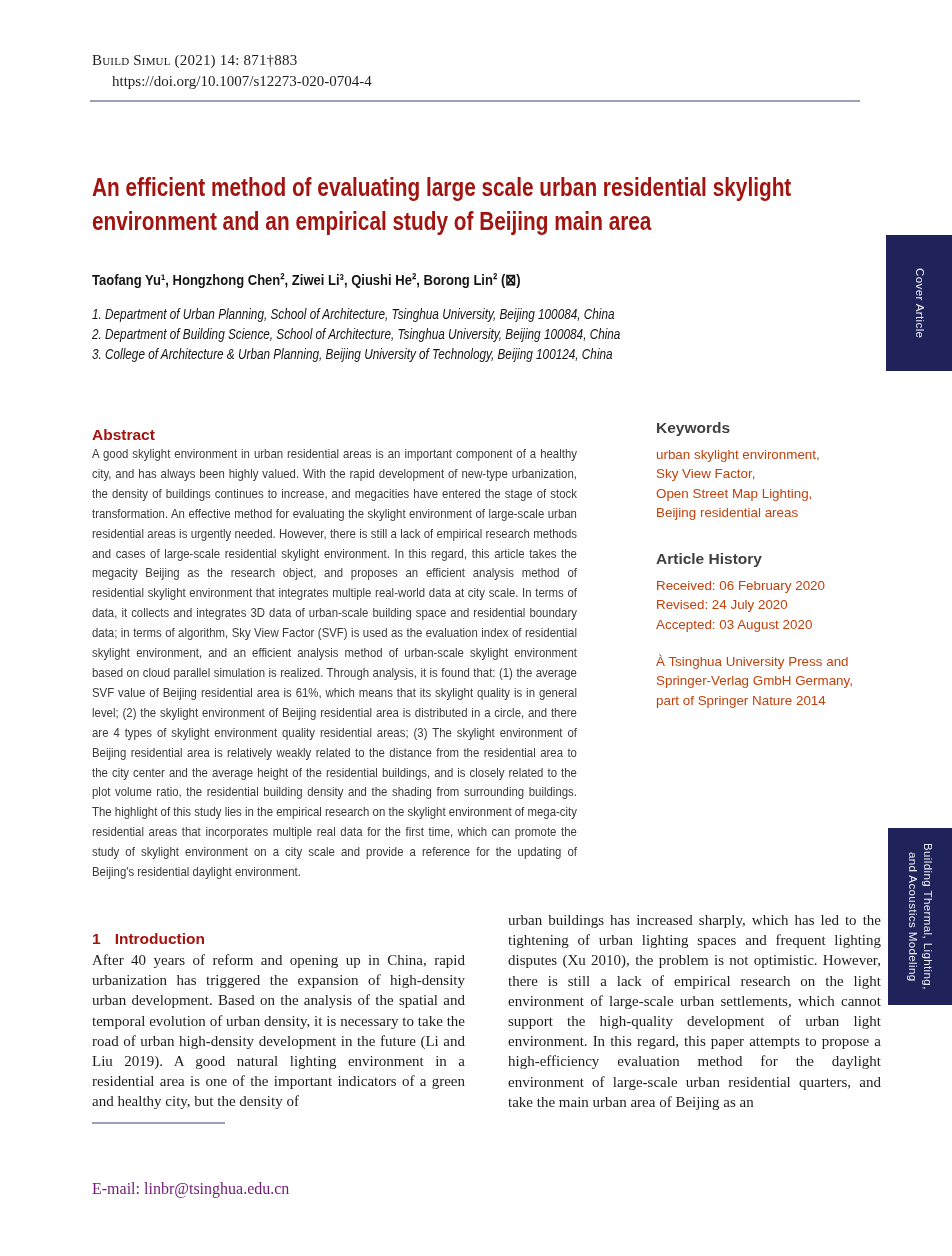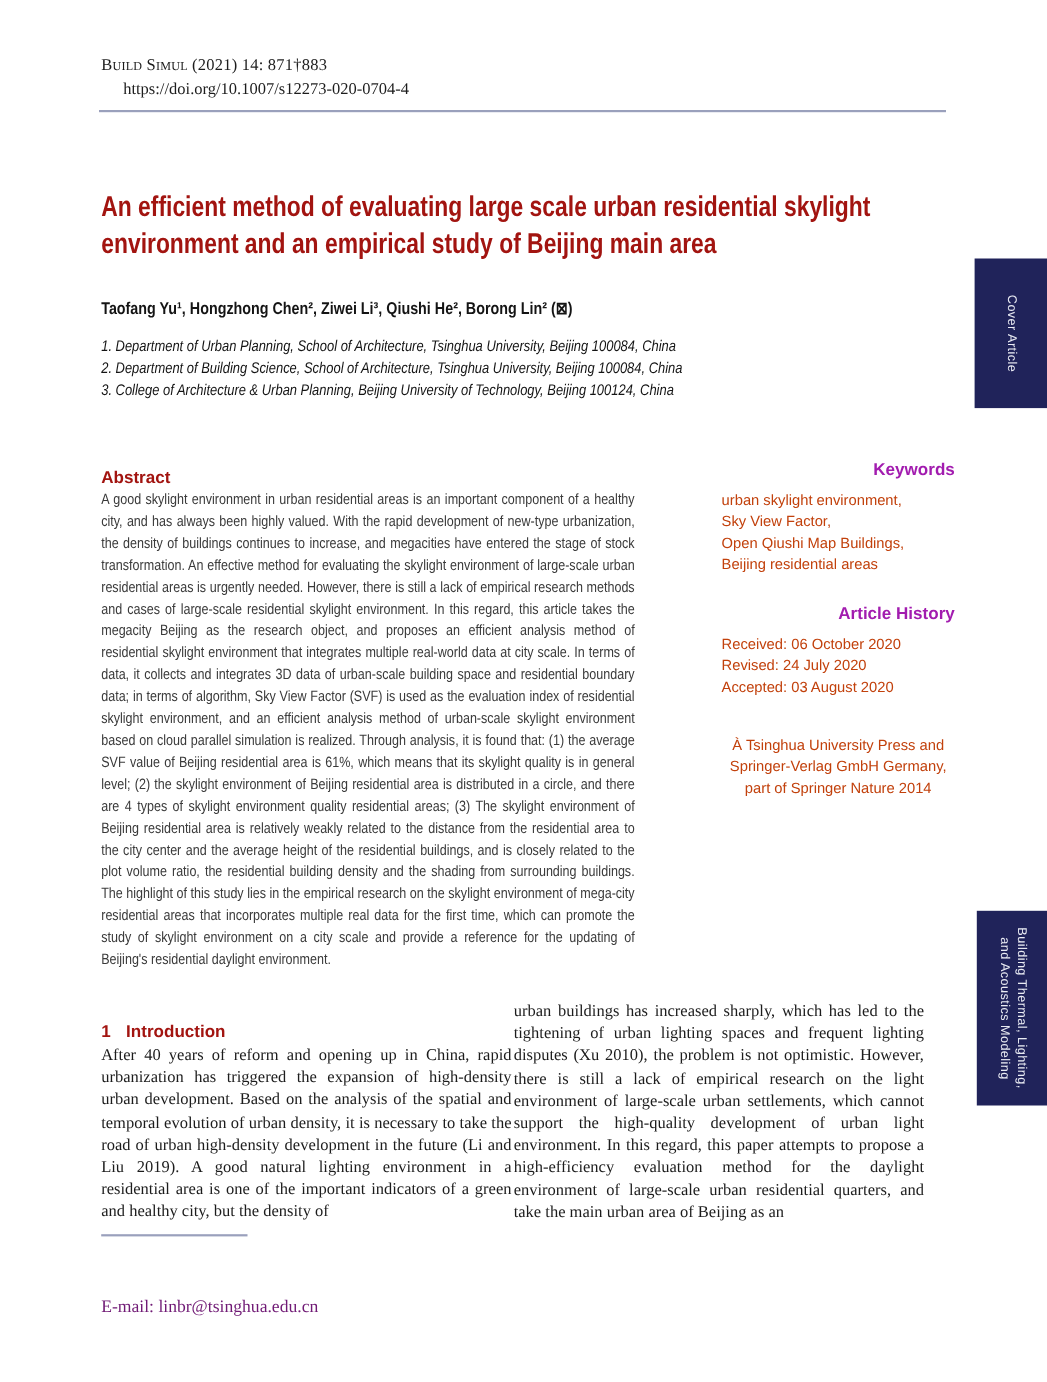--- a/index.html
+++ b/index.html
@@ -44,38 +44,38 @@
     font-size:15.5px; font-weight:700; color:#a21410;
   }
   .abstract-text {
     position:absolute; left:92px; top:444px; width:578px;
     transform:scaleX(0.839); transform-origin:0 0;
     font-size:13.6px; line-height:19.9px; text-align:justify; color:#3a3a3a;
   }
 
   
   .right-panel { position:absolute; left:656px; top:419px; width:212px; }
-  .panel-heading { font-size:15.5px; font-weight:700; color:#a21caf; margin:0 0 8px 0;text-align:right; }
+  .panel-heading { font-size:15.5px; font-weight:700; color:#404040; margin:0 0 8px 0; }
   .panel-item { font-size:13.4px; line-height:19.3px; color:#c2410c; }
   .history-block { margin-top:28px; }
-  .copyright-block { margin-top:34px;text-align:center; }
+  .copyright-block { margin-top:18px; }
 
   
   .section-heading {
     position:absolute; left:92px; top:930px;
     font-size:15.5px; font-weight:700; color:#a21410;
   }
   .section-number { display:inline-block; margin-right:14px; }
   .body-col {
     position:absolute; width:373px;
     font-family:"Liberation Serif", serif; font-size:15px; line-height:20.2px;
     text-align:justify; color:#1c1c1c;
   }
   .col-left  { left:92px;  top:950px; }
-  .col-right { left:467px; top:910px; }
+  .col-right { left:508px; top:910px; }
 
   
   .footnote-rule { position:absolute; left:92px; top:1122px; width:133px; height:2px; background:#9aa0bc; }
   .footnote-email {
     position:absolute; left:92px; top:1180px;
     font-family:"Liberation Serif", serif; font-size:16px; color:#701a75;
   }
 
   
   .side-tab {
@@ -109,26 +109,26 @@
     <div>3. College of Architecture &amp; Urban Planning, Beijing University of Technology, Beijing 100124, China</div>
   </div>
 
   <div class="abstract-heading">Abstract</div>
   <div class="abstract-text">A good skylight environment in urban residential areas is an important component of a healthy city, and has always been highly valued. With the rapid development of new-type urbanization, the density of buildings continues to increase, and megacities have entered the stage of stock transformation. An effective method for evaluating the skylight environment of large-scale urban residential areas is urgently needed. However, there is still a lack of empirical research methods and cases of large-scale residential skylight environment. In this regard, this article takes the megacity Beijing as the research object, and proposes an efficient analysis method of residential skylight environment that integrates multiple real-world data at city scale. In terms of data, it collects and integrates 3D data of urban-scale building space and residential boundary data; in terms of algorithm, Sky View Factor (SVF) is used as the evaluation index of residential skylight environment, and an efficient analysis method of urban-scale skylight environment based on cloud parallel simulation is realized. Through analysis, it is found that: (1) the average SVF value of Beijing residential area is 61%, which means that its skylight quality is in general level; (2) the skylight environment of Beijing residential area is distributed in a circle, and there are 4 types of skylight environment quality residential areas; (3) The skylight environment of Beijing residential area is relatively weakly related to the distance from the residential area to the city center and the average height of the residential buildings, and is closely related to the plot volume ratio, the residential building density and the shading from surrounding buildings. The highlight of this study lies in the empirical research on the skylight environment of mega-city residential areas that incorporates multiple real data for the first time, which can promote the study of skylight environment on a city scale and provide a reference for the updating of Beijing's residential daylight environment.</div>
 
   <div class="right-panel">
     <div class="panel-heading">Keywords</div>
     <div class="panel-item">urban skylight environment,</div>
     <div class="panel-item">Sky View Factor,</div>
-    <div class="panel-item">Open Qiushi Map Buildings,</div>
+    <div class="panel-item">Open Street Map Lighting,</div>
     <div class="panel-item">Beijing residential areas</div>
 
     <div class="history-block">
       <div class="panel-heading">Article History</div>
-      <div class="panel-item">Received: 06 October 2020</div>
+      <div class="panel-item">Received: 06 February 2020</div>
       <div class="panel-item">Revised: 24 July 2020</div>
       <div class="panel-item">Accepted: 03 August 2020</div>
     </div>
 
     <div class="copyright-block">
       <div class="panel-item">À Tsinghua University Press and</div>
       <div class="panel-item">Springer-Verlag GmbH Germany,</div>
       <div class="panel-item">part of Springer Nature 2014</div>
     </div>
   </div>

